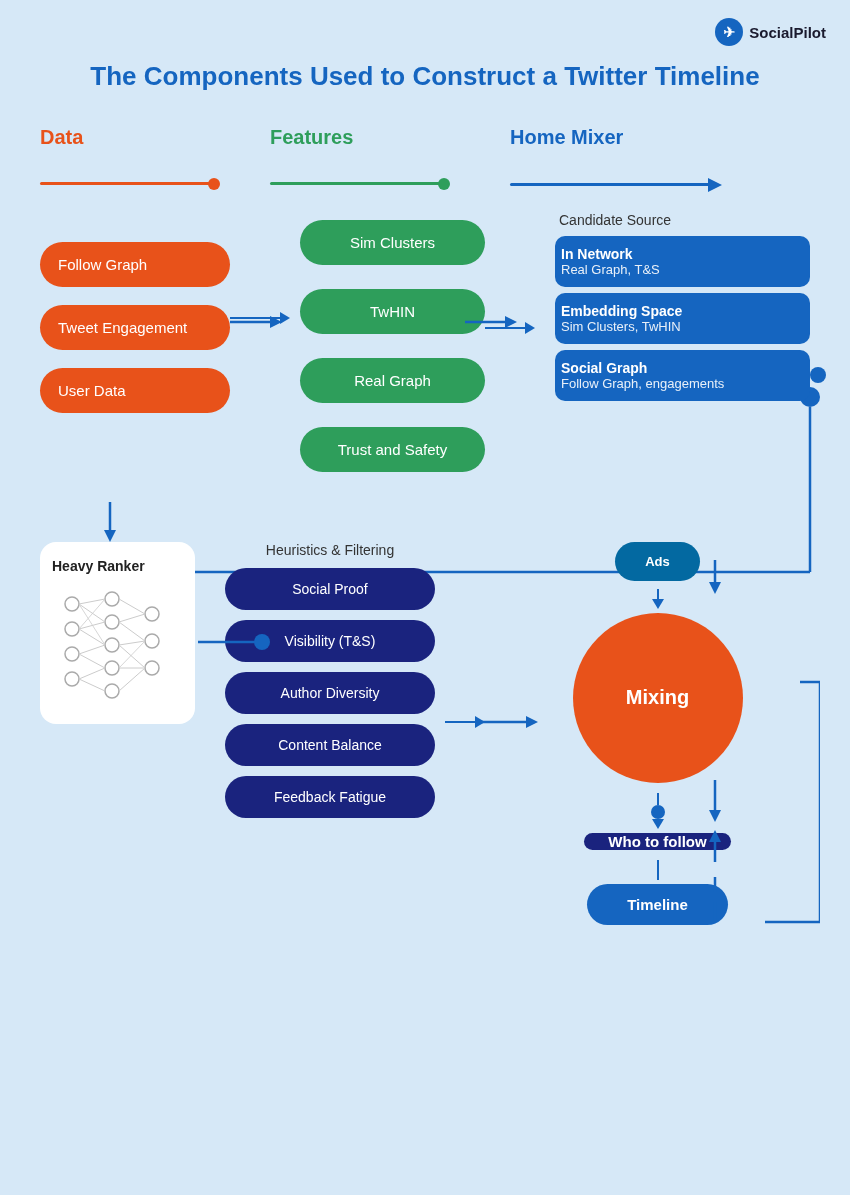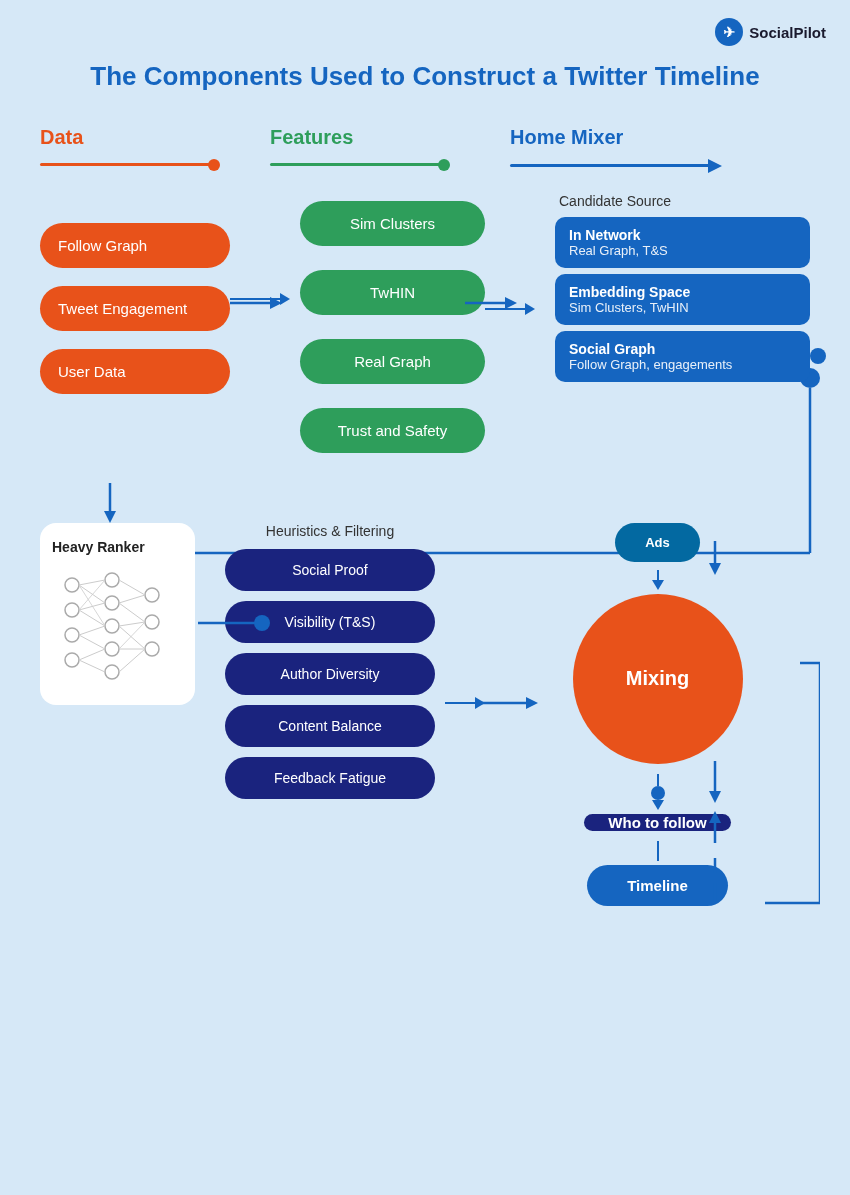--- a/index.html
+++ b/index.html
@@ -50,20 +50,21 @@
     .flow-labels {
       display: flex;
       align-items: flex-start;
       padding: 32px 40px 0 40px;
       gap: 0;
     }
     .flow-label-group {
       display: flex;
       flex-direction: column;
       align-items: flex-start;
+      gap: 19px;
     }
     .flow-label-data {
       width: 230px;
     }
     .flow-label-features {
       width: 240px;
     }
     .flow-label-homemixer {
       flex: 1;
     }
@@ -158,21 +159,21 @@
     }
     .candidate-label {
       font-size: 14px;
       color: #333;
       margin-bottom: 8px;
       margin-left: 4px;
     }
     .candidate-group {
       background: #1565c0;
       border-radius: 12px;
-      padding: 10px 14px;
+      padding: 10px 6px;
       margin-bottom: 8px;
       color: white;
     }
 
     
     .svg-overlay {
       position: absolute;
       top: 0;
       left: 0;
       width: 100%;

